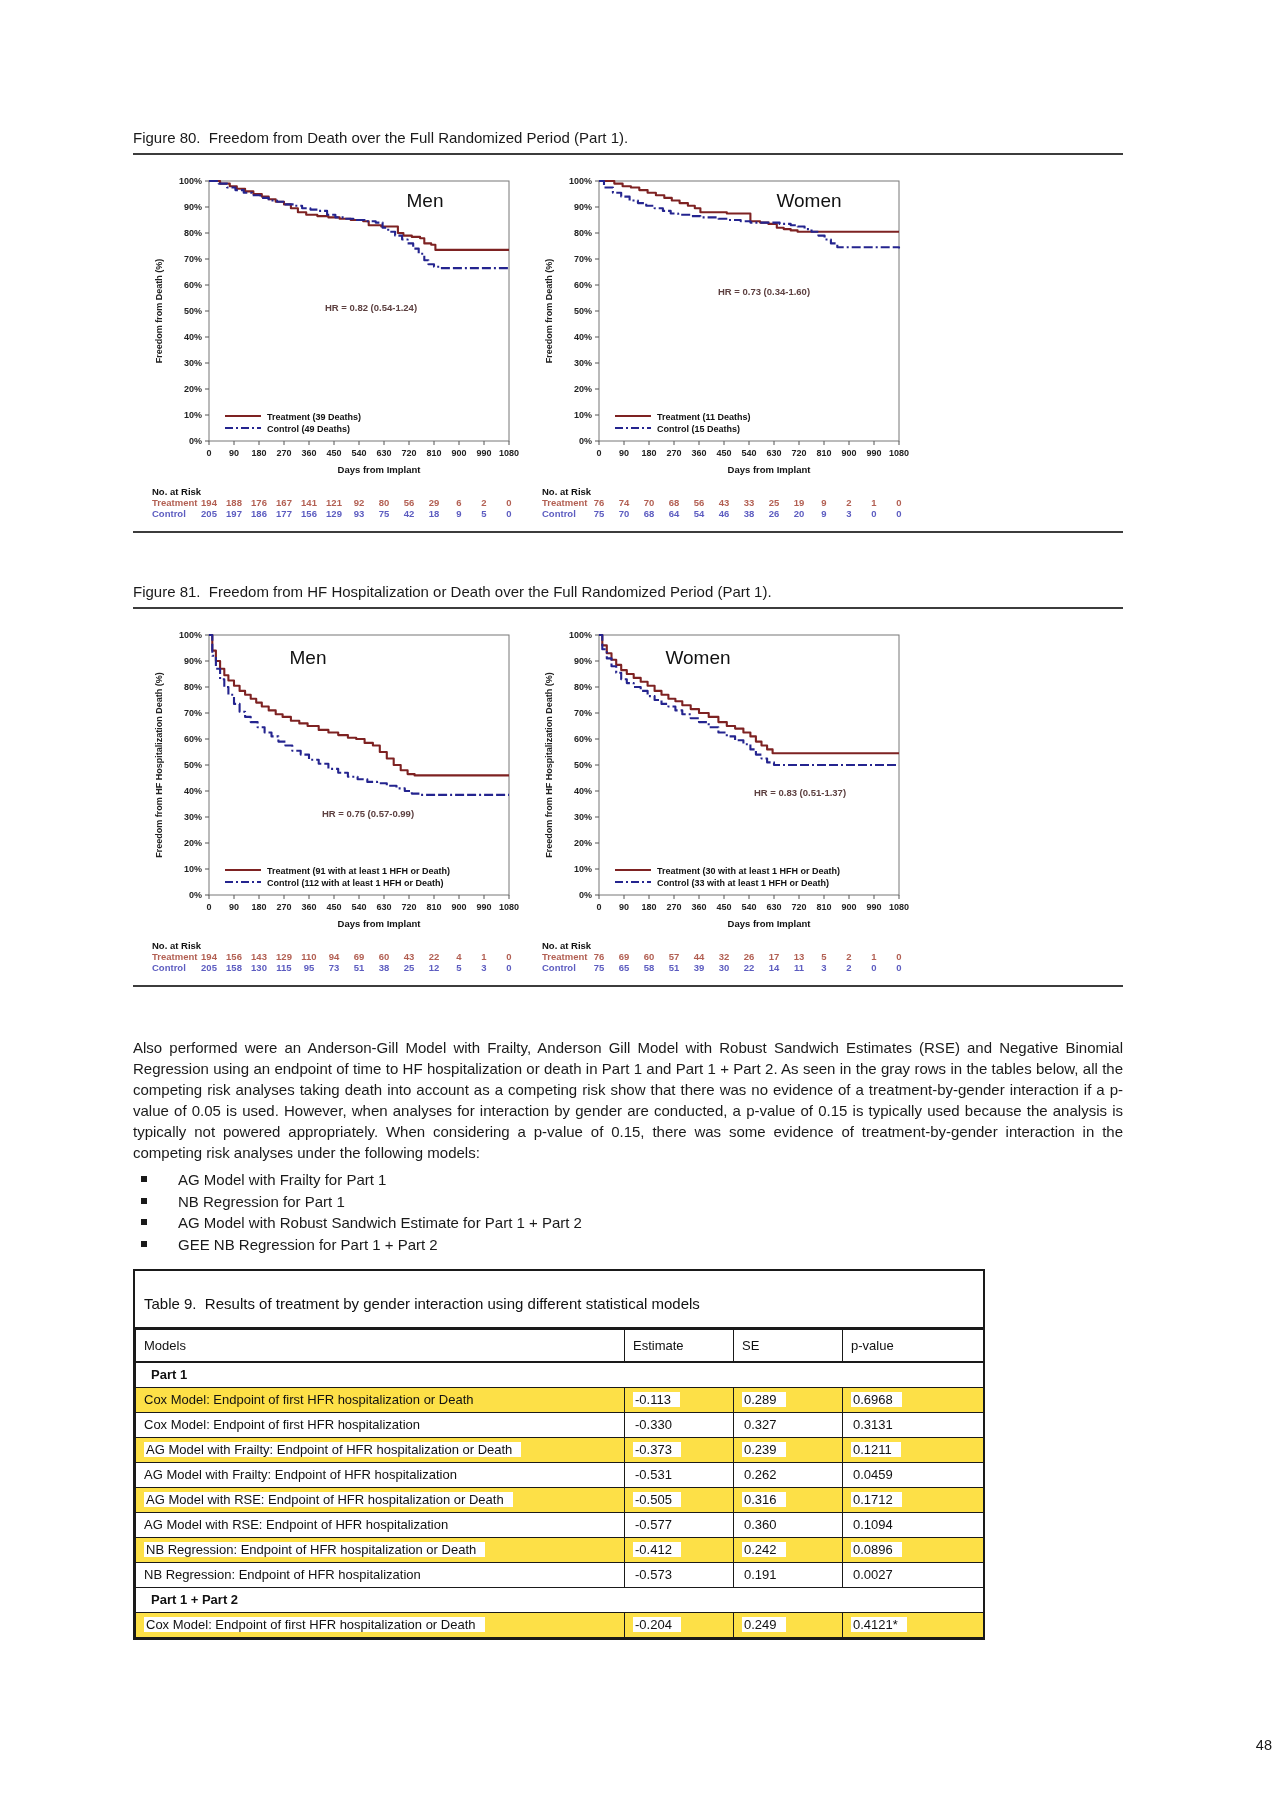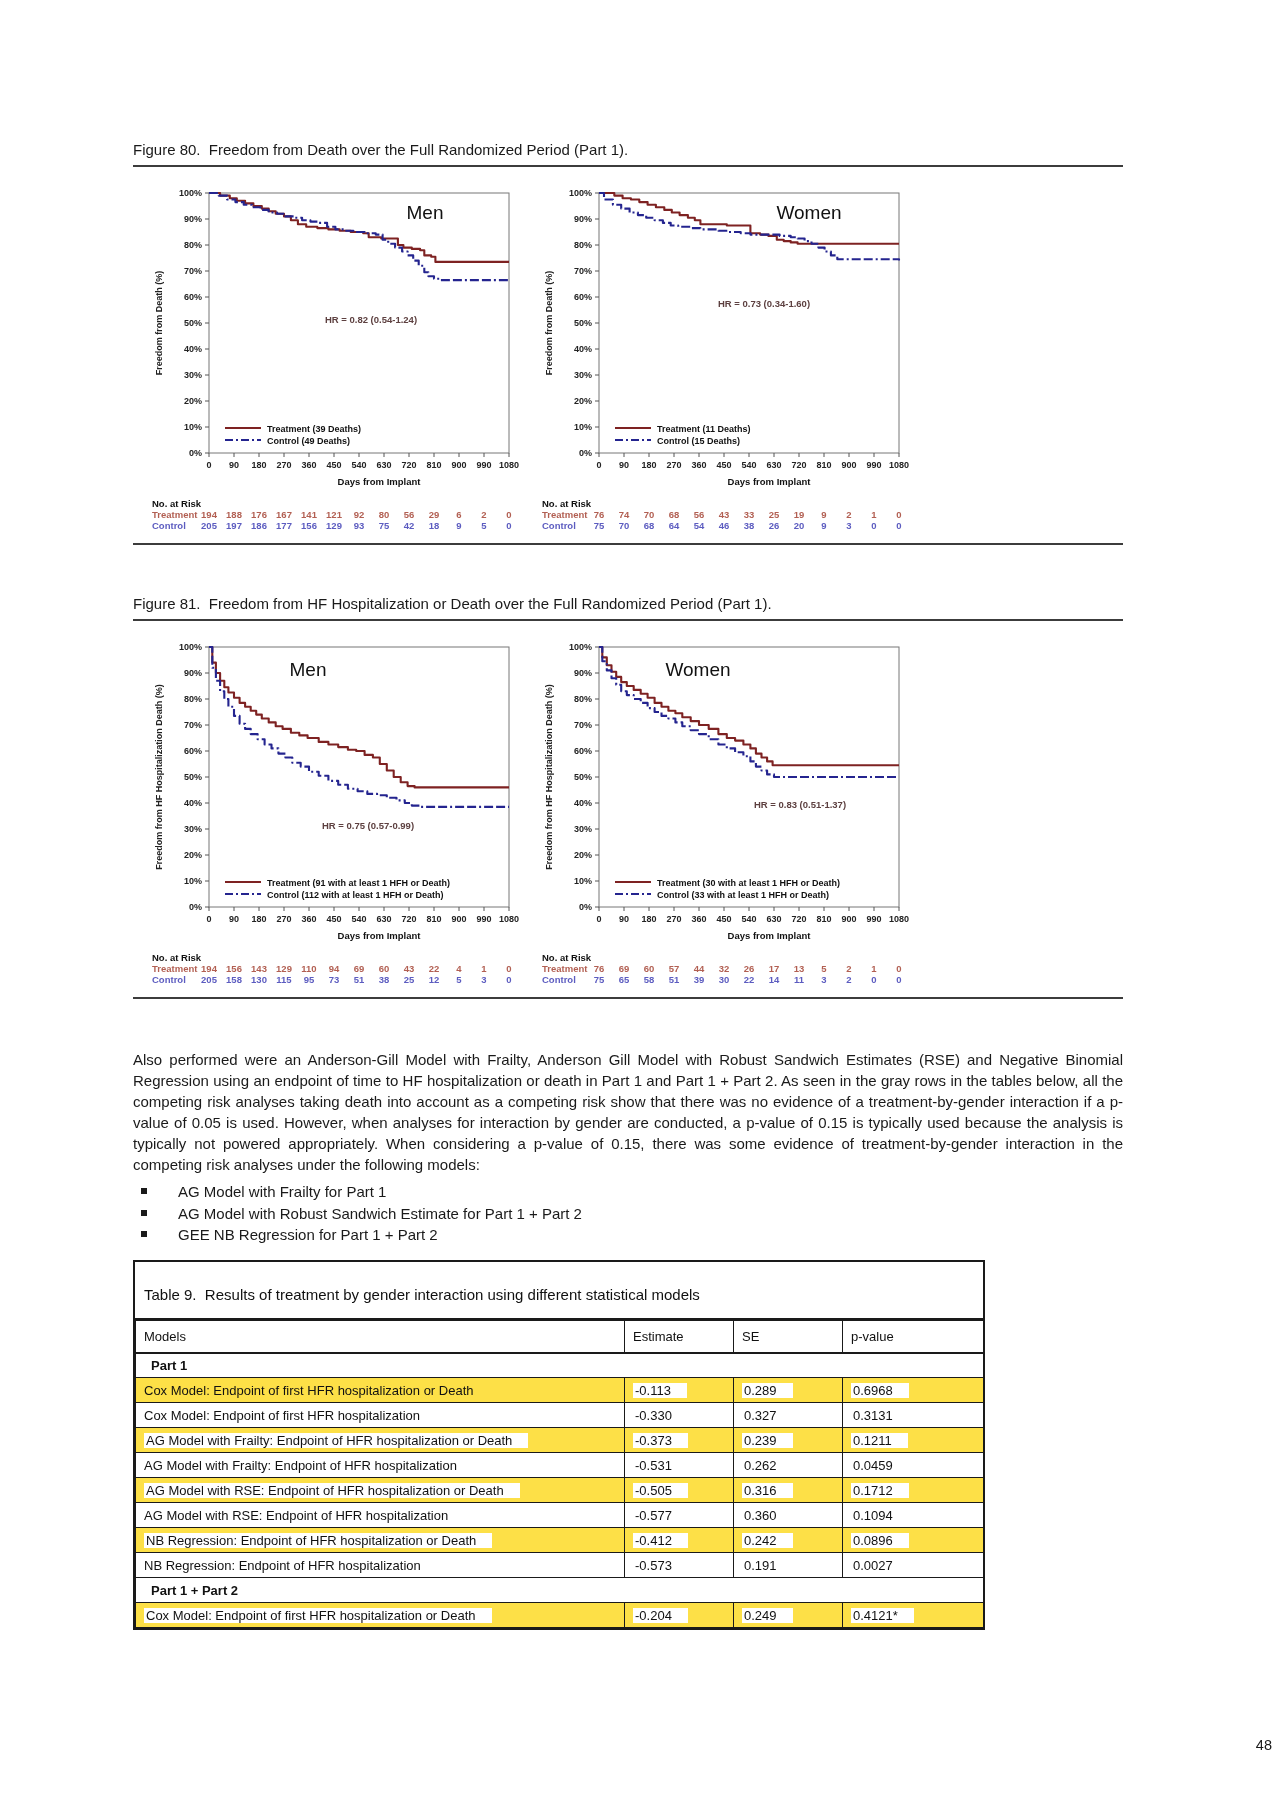--- a/index.html
+++ b/index.html
@@ -1,38 +1,38 @@
 <!DOCTYPE html>
 <html><head>
 <meta charset="utf-8">
 <style>
   * { margin:0; padding:0; box-sizing:border-box; }
   body { width:1272px; height:1800px; background:#ffffff; font-family:"Liberation Sans", sans-serif; color:#111; }
   .page { position:relative; width:1272px; height:1800px; overflow:hidden; }
-  .content { position:absolute; left:133px; top:141px; width:990px; }
+  .content { position:absolute; left:133px; top:129px; width:990px; }
 
   .figure-block { border-bottom:2px solid #3c3c3c; margin-bottom:50px; }
   .fig-caption { font-size:15px; color:#1a1a1a; padding-bottom:7px; border-bottom:2px solid #3c3c3c; }
   .fig-body { padding:12px 0 6px 18px; display:flex; gap:16px; }
 
   svg text { font-family:"Liberation Sans", sans-serif; }
 
   .para { font-size:15px; line-height:21px; text-align:justify; color:#1a1a1a; margin-bottom:6px; }
   .bullets { list-style:none; margin:0 0 14px 8px; }
   .bullets li { font-size:15px; line-height:21.5px; color:#1a1a1a; padding-left:37px; position:relative; }
   .bullets li .sq { position:absolute; left:0; top:7px; width:6px; height:6px; background:#1a1a1a; }
 
   .table9-wrap { border:2px solid #1a1a1a; width:852px; }
   .t9-caption { font-size:15px; padding:24px 9px 15px 9px; border-bottom:2px solid #1a1a1a; }
   table.t9 { border-collapse:collapse; width:100%; font-size:13px; table-layout:fixed; }
   table.t9 td { border:1px solid #1a1a1a; padding:2px 8px; height:25px; vertical-align:middle; overflow:hidden; white-space:nowrap; }
   table.t9 tr.hdr td { padding:8px 8px; border-bottom:2px solid #1a1a1a; }
   table.t9 tr.sect td { font-weight:bold;padding-left:15px; }
   table.t9 tr.gray td { background:#fde047; }
-  table.t9 .patch { background:#ffffff; display:inline-block; padding:0 16px 0 2px; }
+  table.t9 .patch { background:#ffffff; display:inline-block; padding:0 9px 0 2px; }
   table.t9 tr.gray td .patch { background:#ffffff; }
 
   .page-number { position:absolute; top:1737px; left:0; width:100%; text-align:right; font-size:14.5px; color:#1a1a1a; }
 </style>
 </head>
 <body>
 
 <div class="page">
   <div class="content">
 
@@ -405,20 +405,21 @@
             <text x="333" y="350" text-anchor="middle" font-size="9.5" font-weight="bold" fill="#5c5cc0">0</text>
             <text x="358" y="350" text-anchor="middle" font-size="9.5" font-weight="bold" fill="#5c5cc0">0</text>
           </svg>
         </div>
     </div>
 
     <p class="para">Also performed were an Anderson-Gill Model with Frailty, Anderson Gill Model with Robust Sandwich Estimates (RSE) and Negative Binomial Regression using an endpoint of time to HF hospitalization or death in Part 1 and Part 1 + Part 2. As seen in the gray rows in the tables below, all the competing risk analyses taking death into account as a competing risk show that there was no evidence of a treatment-by-gender interaction if a p-value of 0.05 is used. However, when analyses for interaction by gender are conducted, a p-value of 0.15 is typically used because the analysis is typically not powered appropriately. When considering a p-value of 0.15, there was some evidence of treatment-by-gender interaction in the competing risk analyses under the following models:</p>
 
     <ul class="bullets" id="bullets">
         <li><span class="sq"></span>AG Model with Frailty for Part 1</li>
+        <li><span class="sq"></span>NB Regression for Part 1</li>
         <li><span class="sq"></span>AG Model with Robust Sandwich Estimate for Part 1 + Part 2</li>
         <li><span class="sq"></span>GEE NB Regression for Part 1 + Part 2</li>
       </ul>
 
     <div class="table9-wrap">
       <div class="t9-caption">Table 9.&nbsp; Results of treatment by gender interaction using different statistical models</div>
       <table class="t9">
         <colgroup>
             <col style="width:489px">
             <col style="width:109px">

